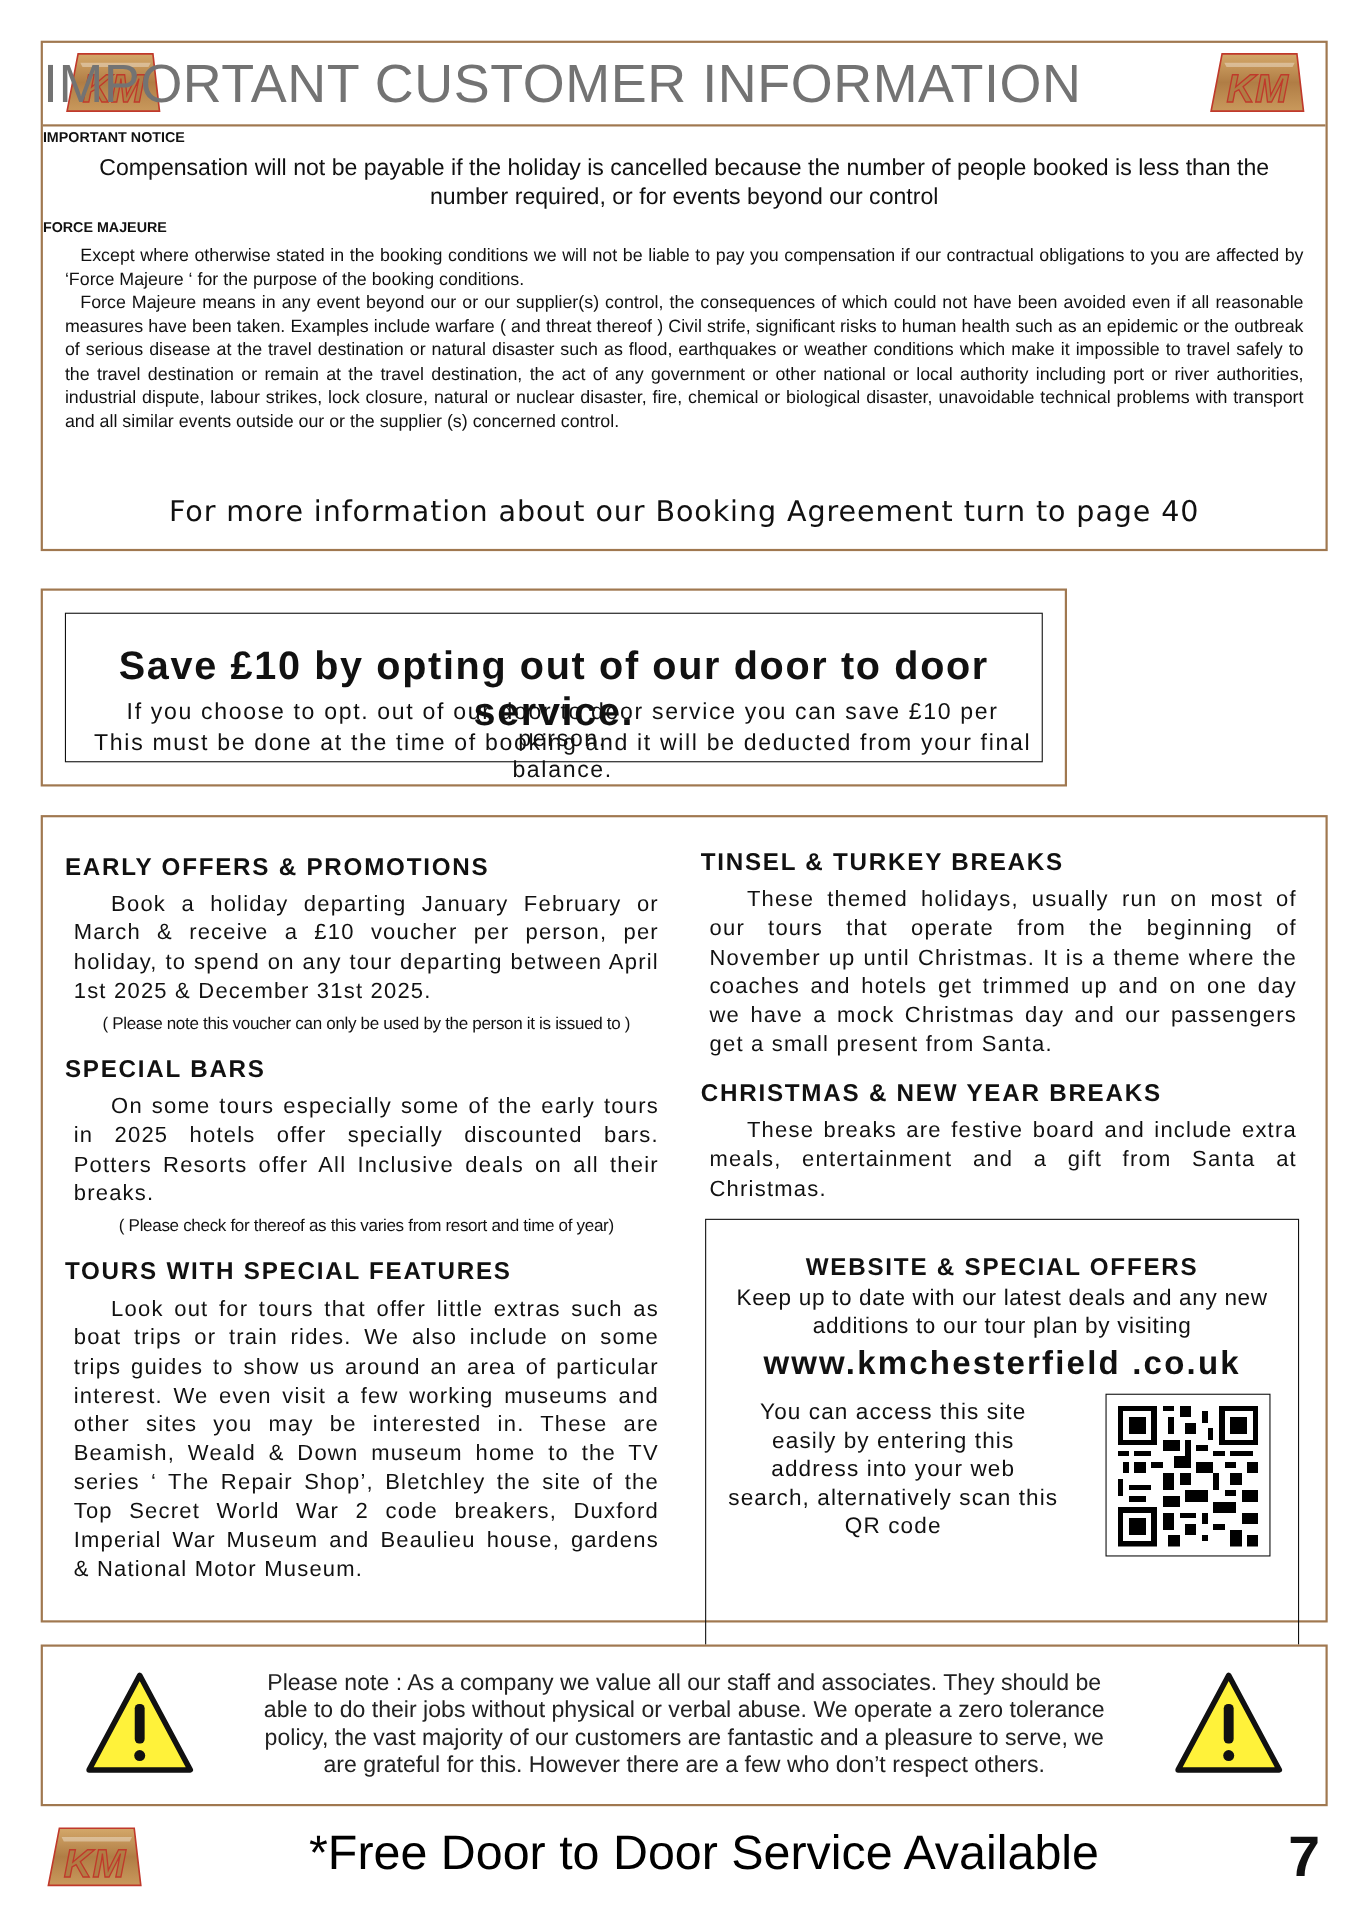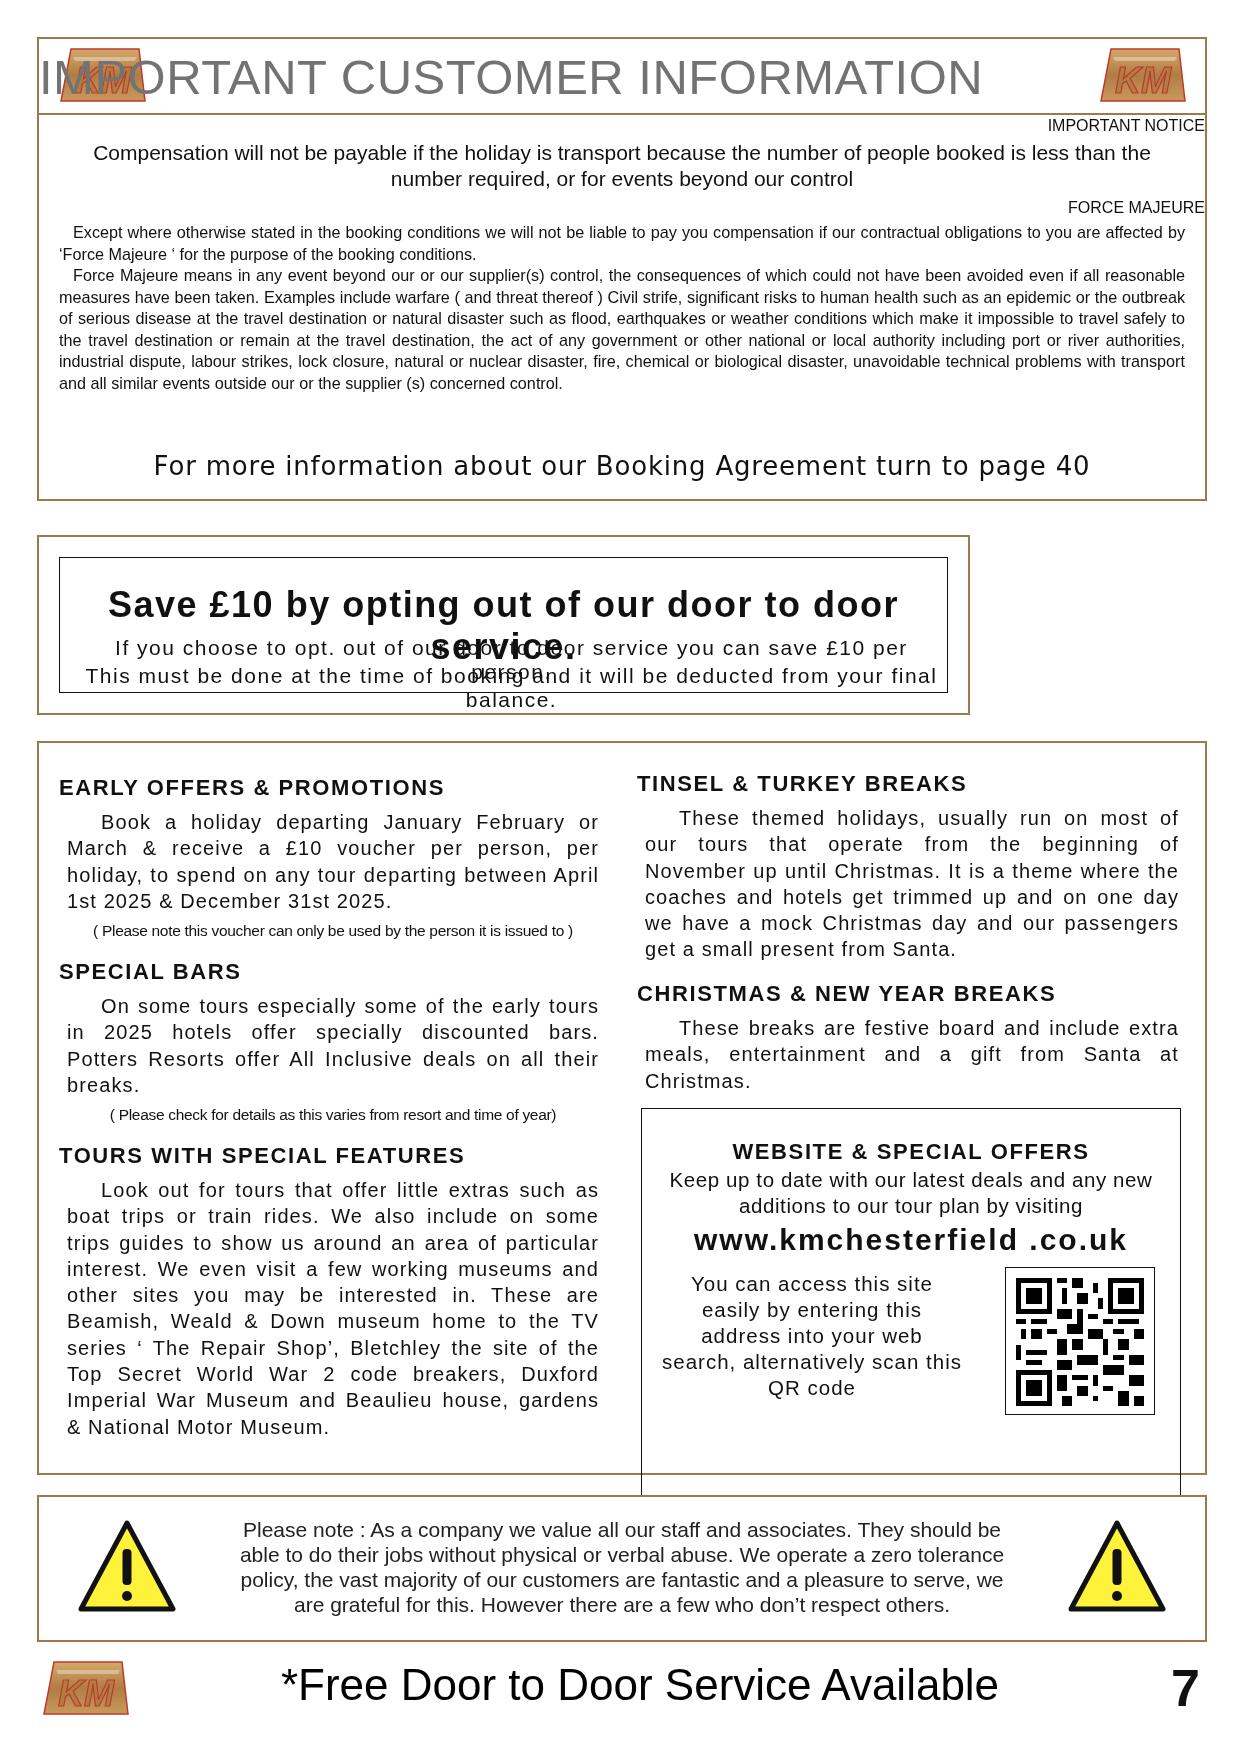--- a/index.html
+++ b/index.html
@@ -7,21 +7,21 @@
   .frame { position: absolute; border: 2px solid #a07850; box-sizing: border-box; background: #fff; }
   .logo { position: absolute; width: 90px; height: 56px; }
   .logo svg { width: 100%; height: 100%; display: block; }
 
   
   #box1 { left: 37px; top: 37px; width: 1170px; height: 464px; }
   #box1 .header { position: absolute; left: 0; top: 0; right: 0; height: 74px; border-bottom: 2px solid #a07850; }
   #box1 .header .title { position: absolute; left: 0; right: 0; top: 10px; text-align: left; font-size: 49px; letter-spacing: 0.5px; color: #737373; }
   #box1 .logo-l { left: 18px; top: 8px; }
   #box1 .logo-r { right: 18px; top: 8px; }
-  .notice-title { position: absolute; left: 0; right: 0; text-align: right; font-weight: normal; font-size: 16px; }
+  .notice-title { position: absolute; left: 0; right: 0; text-align: left; font-weight: bold; font-size: 13px; }
   .notice-body { position: absolute; left: 40px; right: 40px; text-align: center; font-size: 21px; line-height: 26px; }
   .fm-body { position: absolute; left: 20px; right: 20px; font-size: 16.2px; line-height: 21.5px; text-align: justify; }
   .fm-body p { margin: 0; text-indent: 14px; }
   .more-info { position: absolute; left: 14px; right: 14px; top: 412px; font-size: 28px; text-align: center; letter-spacing: 0.8px; font-family: "DejaVu Sans", sans-serif; font-size: 26px; }
 
   
   #box2 { left: 37px; top: 535px; width: 933px; height: 180px; }
   #box2 .inner { position: absolute; left: 20px; top: 20px; right: 20px; bottom: 20px; border: 1.5px solid #111; }
   #box2 .save-title { position: absolute; left: 0; right: 0; top: 26px; text-align: center; font-weight: bold; font-size: 36px; letter-spacing: 1.5px; }
   #box2 .save-line { position: absolute; left: 16px; right: 0; text-align: center; font-size: 21px; letter-spacing: 1.5px; }
@@ -82,21 +82,21 @@
         </svg>
       </div>
     <div class="title">IMPORTANT CUSTOMER INFORMATION</div>
     <div class="logo logo-r">
         <svg>
           <use href="#km-logo"></use>
         </svg>
       </div>
   </div>
   <div class="notice-title" style="top:78px">IMPORTANT NOTICE</div>
-  <div class="notice-body" style="top:101px">Compensation will not be payable if the holiday is transport because the number of people booked is less than the number required, or for events beyond our control</div>
+  <div class="notice-body" style="top:101px">Compensation will not be payable if the holiday is cancelled because the number of people booked is less than the number required, or for events beyond our control</div>
   <div class="notice-title" style="top:160px">FORCE MAJEURE</div>
   <div class="fm-body" style="top:183px">
     <p>Except where otherwise stated in the booking conditions we will not be liable to pay you compensation if our contractual obligations to you are affected by ‘Force Majeure ‘ for the purpose of the booking conditions.</p>
     <p>Force Majeure means in any event beyond our or our supplier(s) control, the consequences of which could not have been avoided even if all reasonable measures have been taken. Examples include warfare ( and threat thereof ) Civil strife, significant risks to human health such as an epidemic or the outbreak of serious disease at the travel destination or natural disaster such as flood, earthquakes or weather conditions which make it impossible to travel safely to the travel destination or remain at the travel destination, the act of any government or other national or local authority including port or river authorities, industrial dispute, labour strikes, lock closure, natural or nuclear disaster, fire, chemical or biological disaster, unavoidable technical problems with transport and all similar events outside our or the supplier (s) concerned control.</p>
   </div>
   <div class="more-info">For more information about our Booking Agreement turn to page 40</div>
 </div>
 
 <div class="frame" id="box2">
   <div class="inner">
@@ -109,21 +109,21 @@
 <div class="frame" id="box3">
   <div class="col col-left">
     <div class="sec" style="top:32px">
       <h3>EARLY OFFERS &amp; PROMOTIONS</h3>
       <p class="txt">Book a holiday departing January February or March &amp; receive a £10 voucher per person, per holiday, to spend on any tour departing between April 1st 2025 &amp; December 31st 2025.</p>
       <p class="note">( Please note this voucher can only be used by the person it is issued to )</p>
     </div>
     <div class="sec" style="top:216px">
       <h3>SPECIAL BARS</h3>
       <p class="txt">On some tours especially some of the early tours in 2025 hotels offer specially discounted bars. Potters Resorts offer All Inclusive deals on all their breaks.</p>
-      <p class="note">( Please check for details as this varies from resort and time of year)</p>
+      <p class="note">( Please check for thereof as this varies from resort and time of year)</p>
     </div>
     <div class="sec" style="top:400px">
       <h3>TOURS WITH SPECIAL FEATURES</h3>
       <p class="txt">Look out for tours that offer little extras such as boat trips or train rides. We also include on some trips guides to show us around an area of particular interest. We even visit a few working museums and other sites you may be interested in. These are Beamish, Weald &amp; Down museum home to the TV series ‘ The Repair Shop’, Bletchley the site of the Top Secret World War 2 code breakers, Duxford Imperial War Museum and Beaulieu house, gardens &amp; National Motor Museum.</p>
     </div>
   </div>
   <div class="col col-right">
     <div class="sec" style="top:28px">
       <h3>TINSEL &amp; TURKEY BREAKS</h3>
       <p class="txt">These themed holidays, usually run on most of our tours that operate from the beginning of November up until Christmas. It is a theme where the coaches and hotels get trimmed up and on one day we have a mock Christmas day and our passengers get a small present from Santa.</p>

